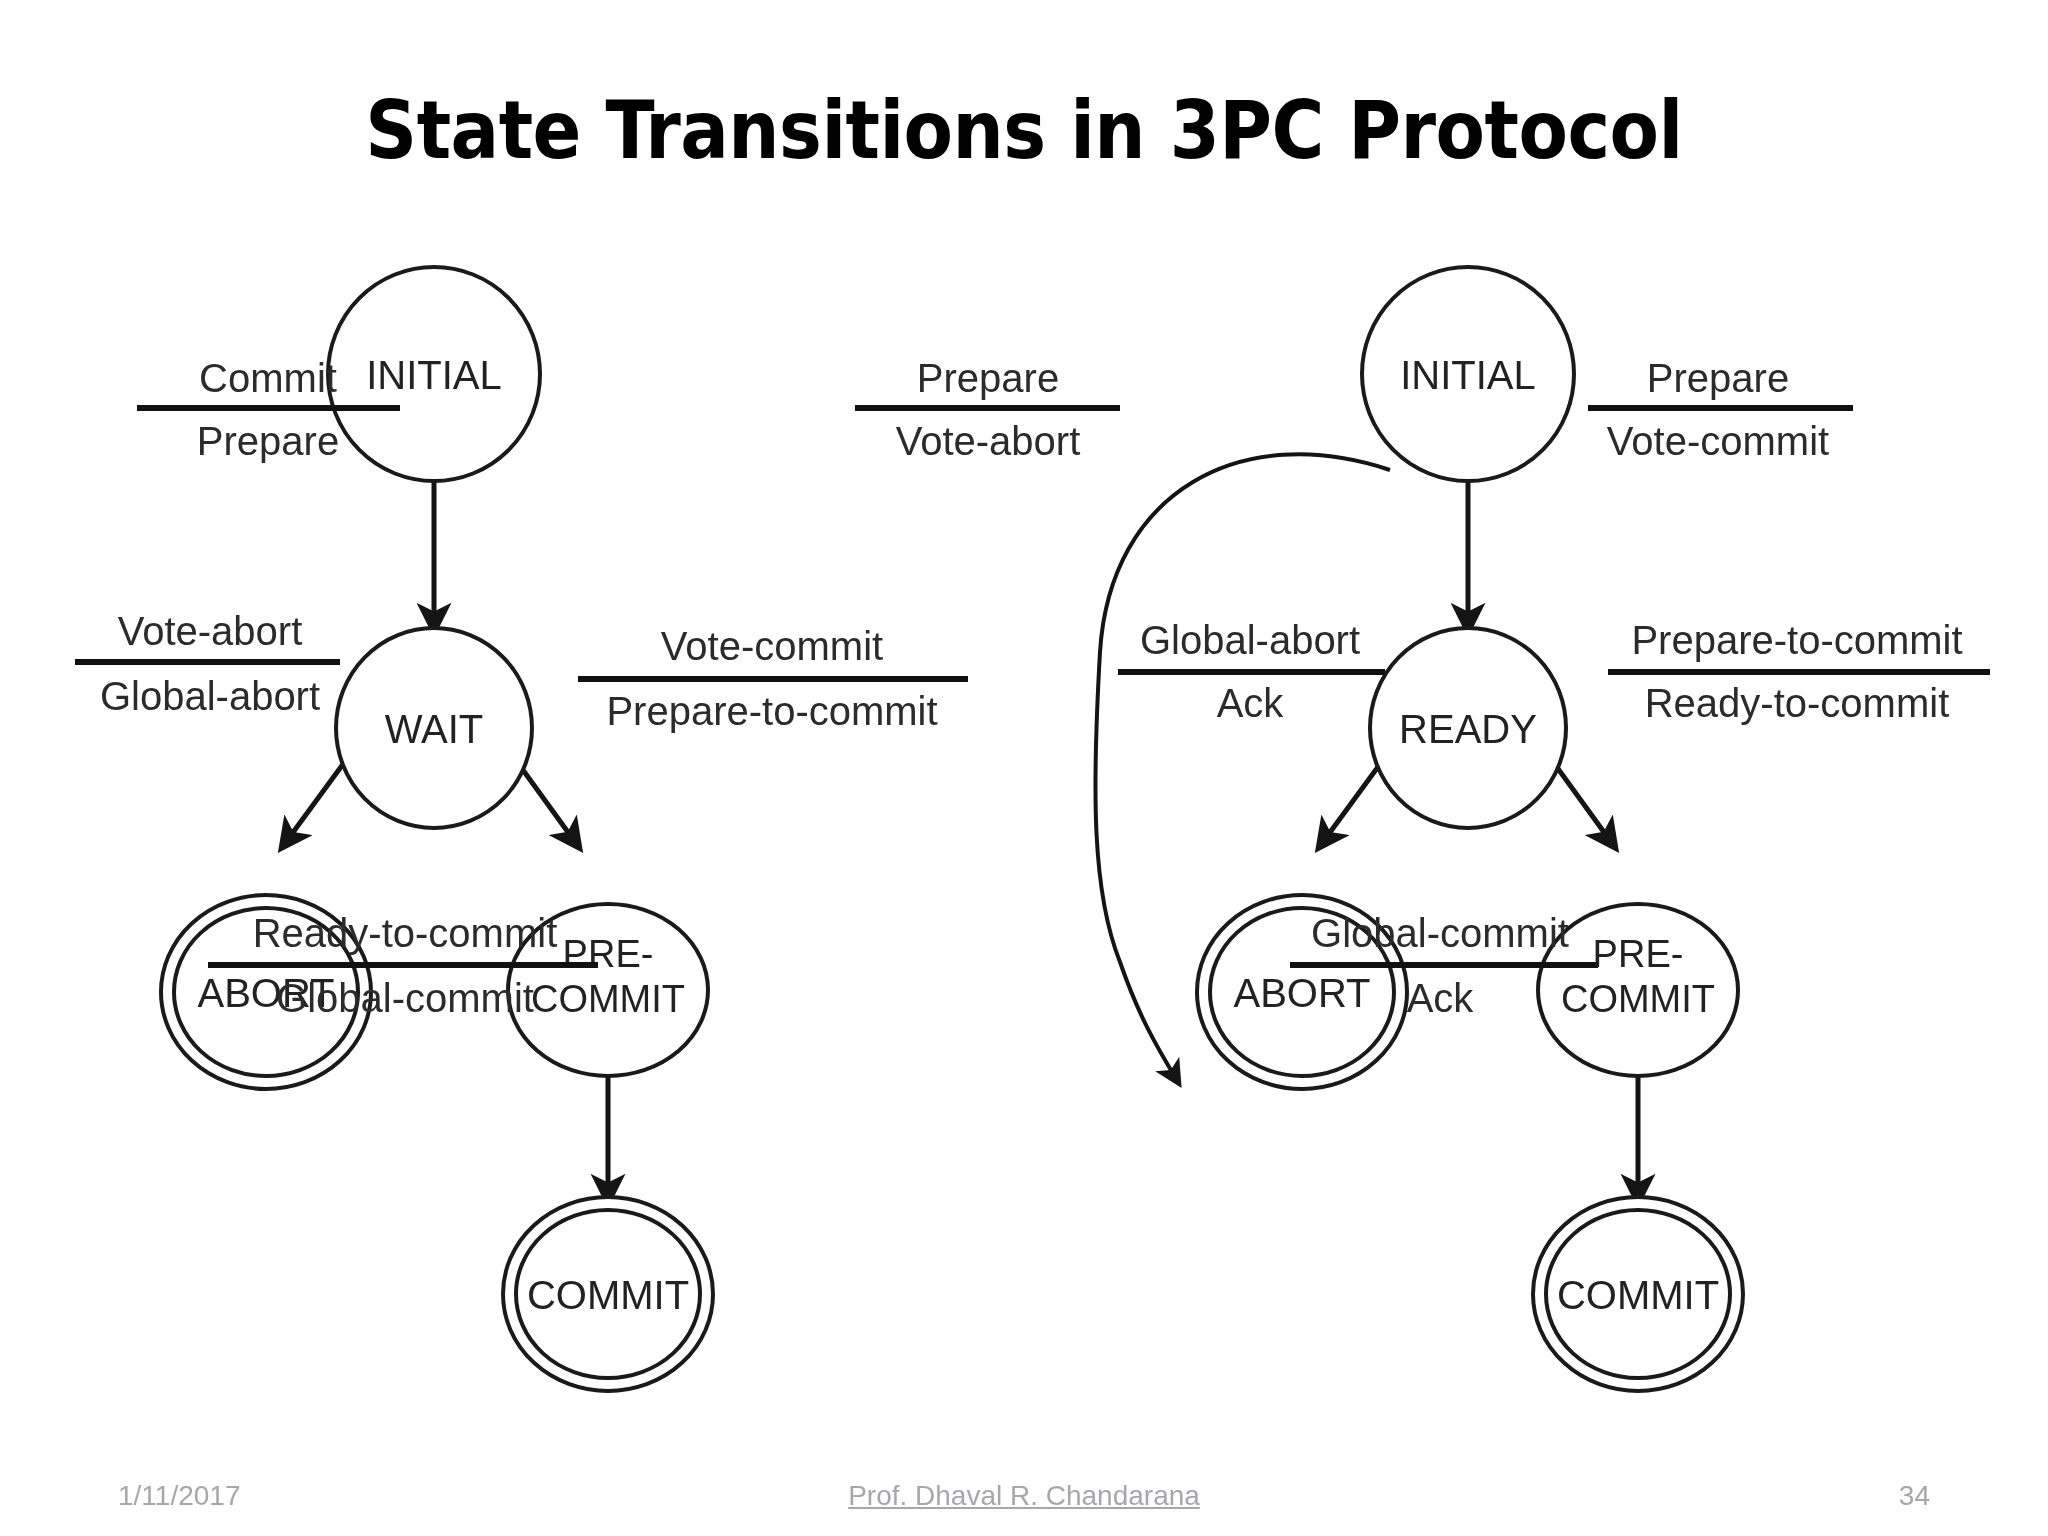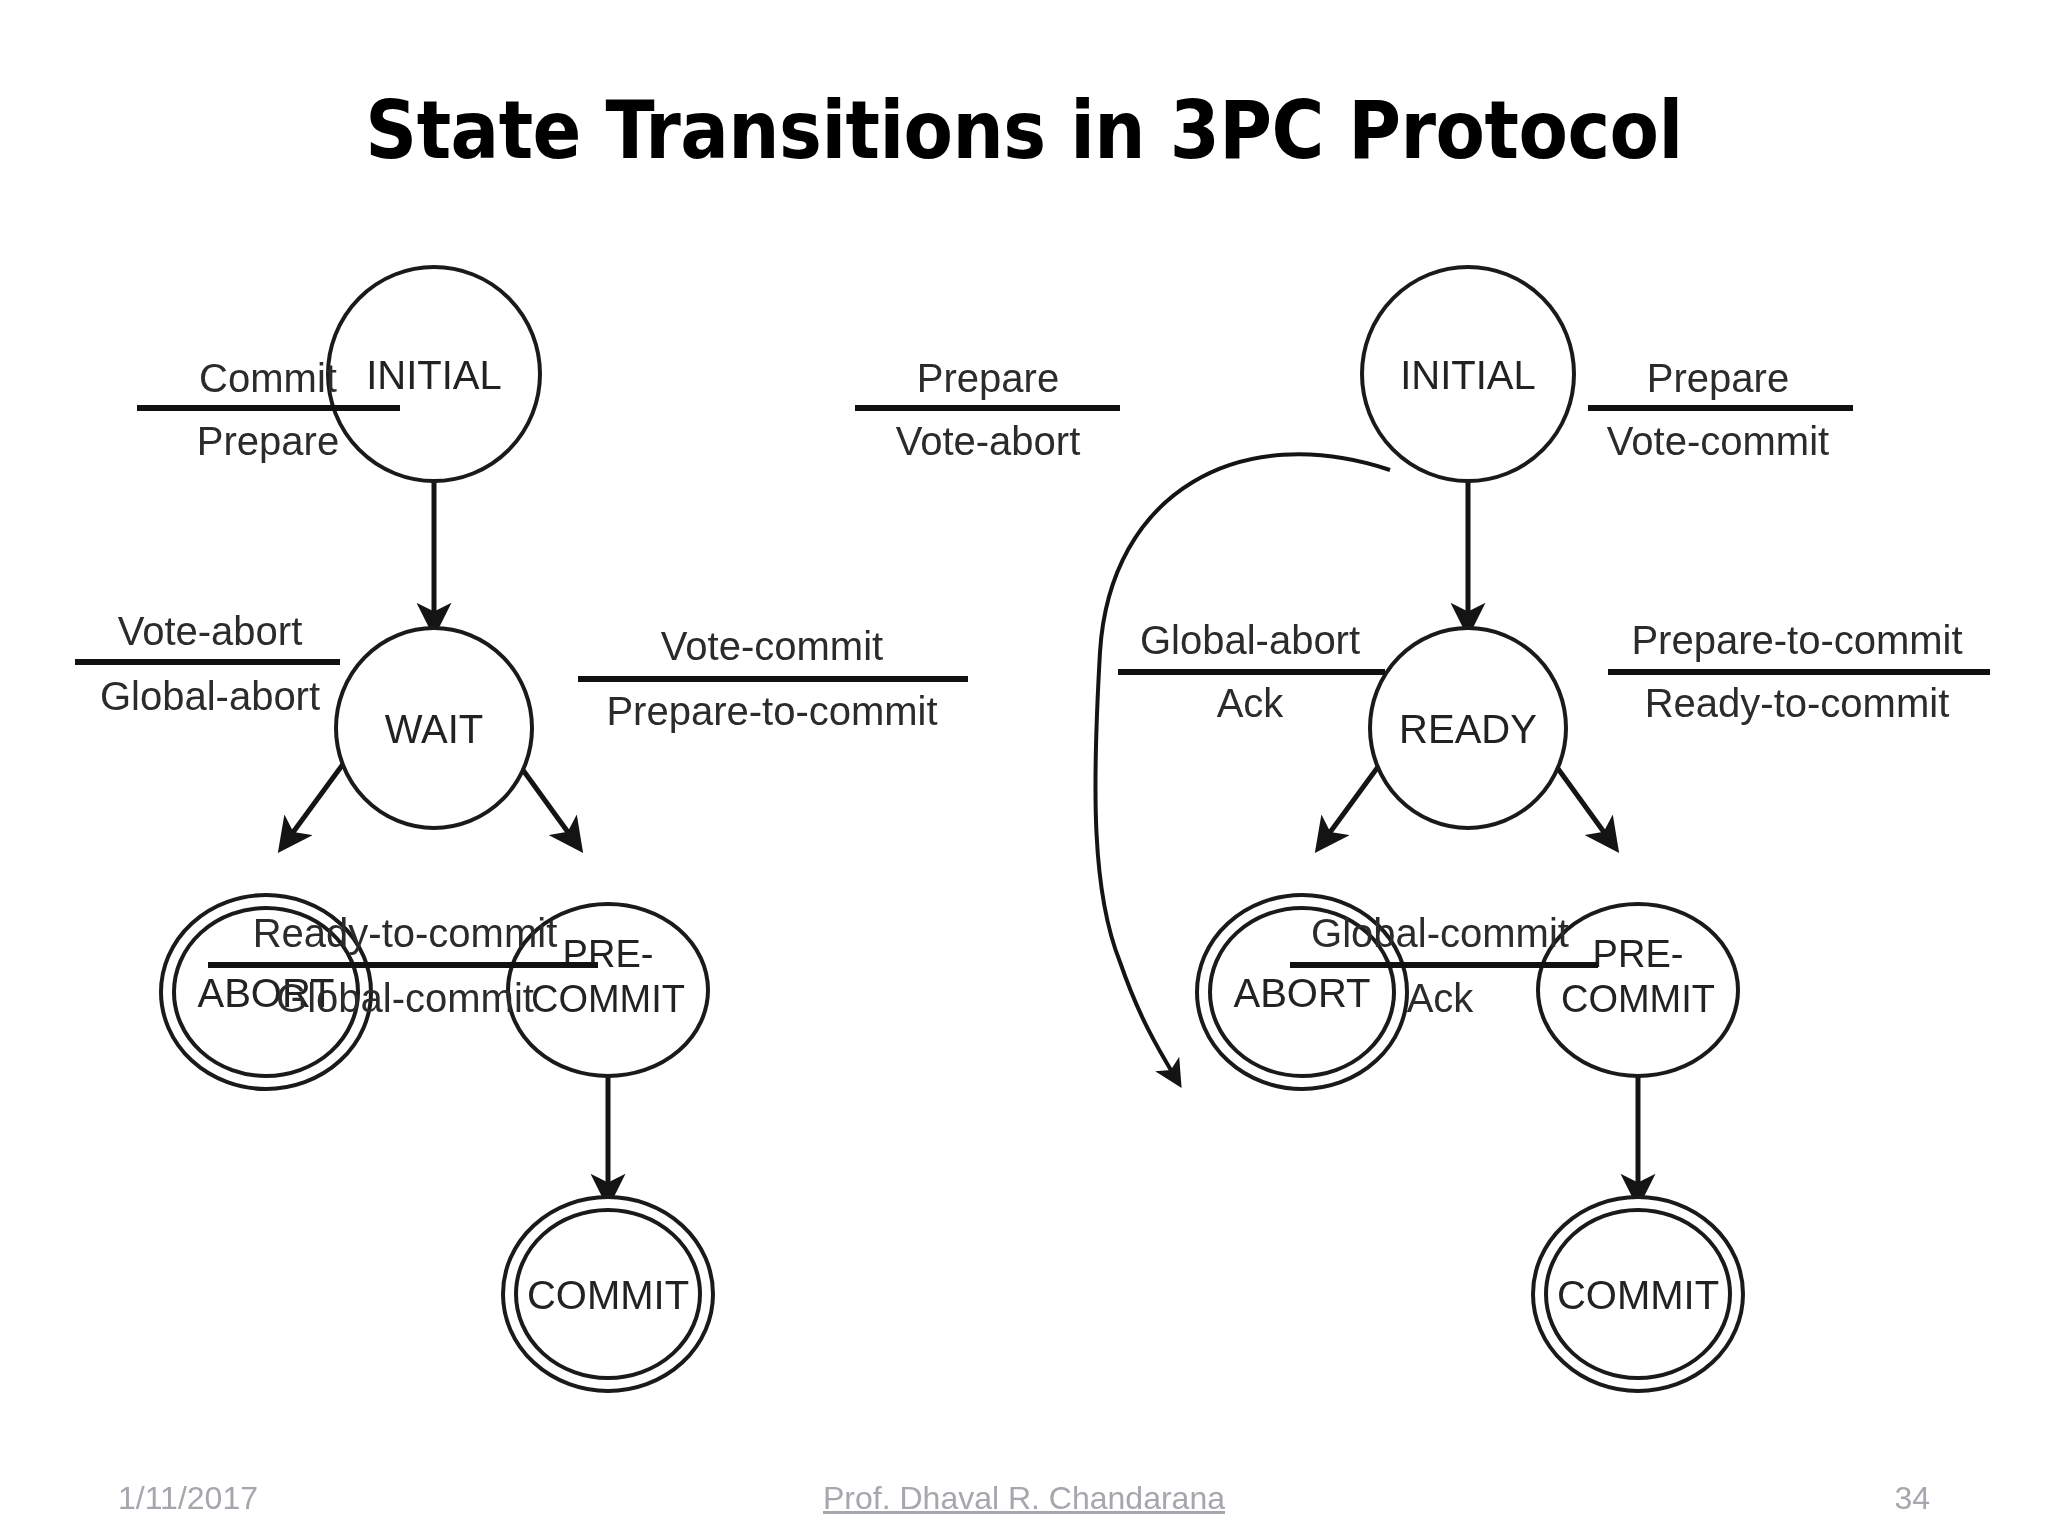--- a/index.html
+++ b/index.html
@@ -93,21 +93,21 @@
   #footer {
     position: absolute;
     left: 0;
     top: 1448px;
     width: 2048px;
     height: 70px;
   }
   .footer-text {
     position: absolute;
     font-family: "Liberation Sans", sans-serif;
-    font-size: 32px;
+    font-size: 28px;
     color: #a6a6ad;
     white-space: nowrap;
   }
   #footer-date { left: 118px; top: 0px; }
   #footer-author { left: 0px; top: 0px; width: 2048px; text-align: center; text-decoration: underline; }
   #footer-page { right: 118px; top: 0px; }
 </style>
 </head>
 <body>
 

